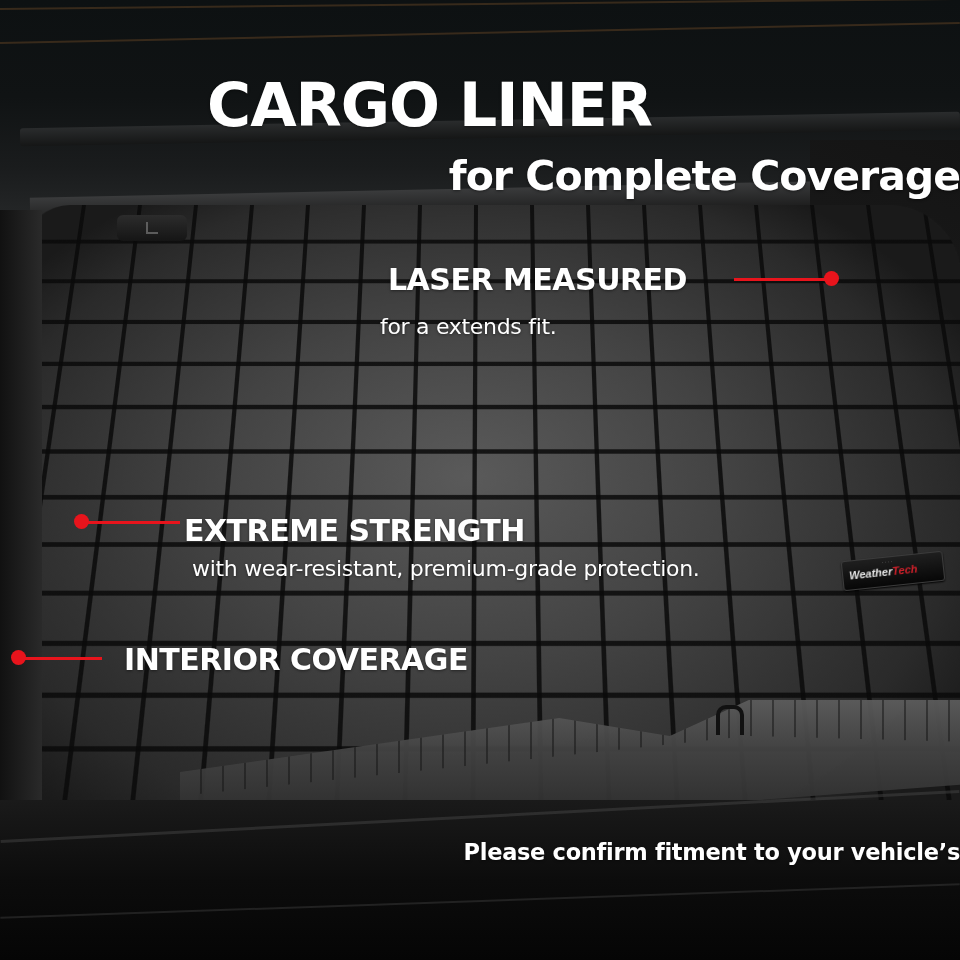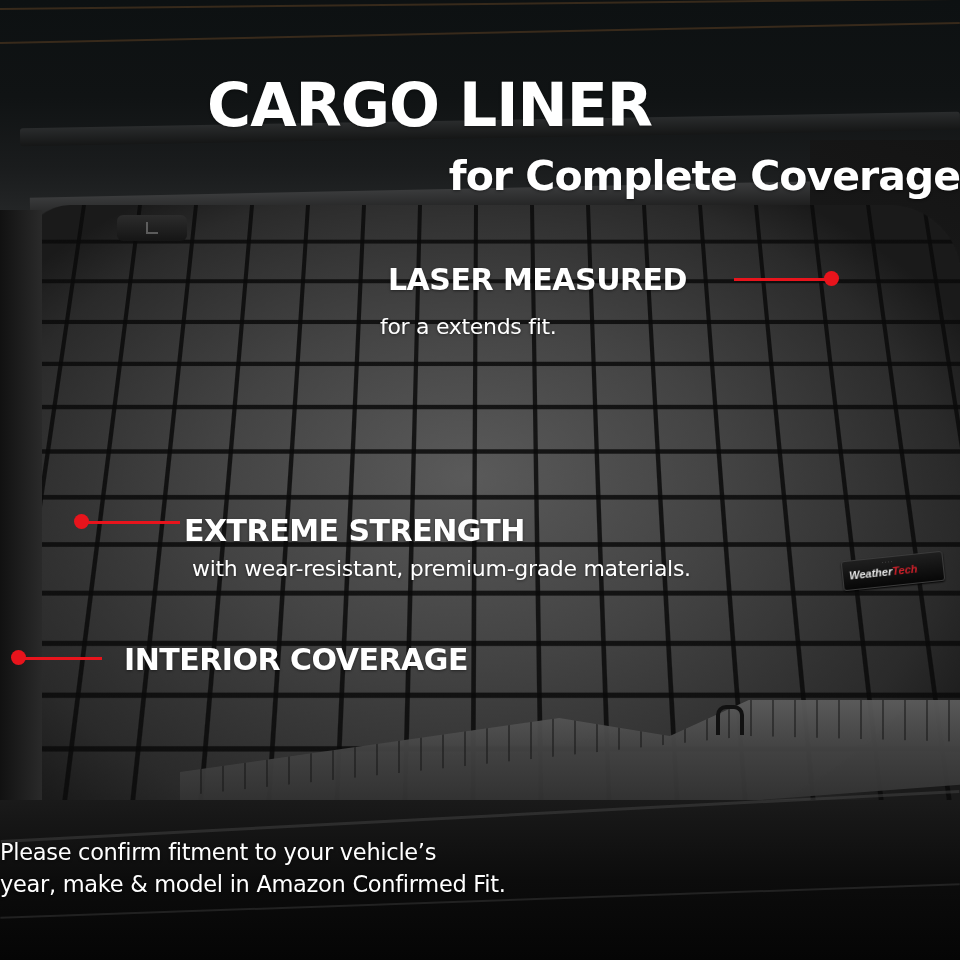--- a/index.html
+++ b/index.html
@@ -74,21 +74,21 @@
 
     .callout-line { position: absolute; height: 3px; background: var(--accent); }
     .callout-dot { position: absolute; width: 15px; height: 15px; border-radius: 50%; background: var(--accent); }
     .c1-line { left: 734px; top: 278px; width: 98px; }
     .c1-dot  { left: 824px; top: 271px; }
     .c2-line { left: 82px; top: 521px; width: 98px; }
     .c2-dot  { left: 74px; top: 514px; }
     .c3-line { left: 20px; top: 657px; width: 82px; }
     .c3-dot  { left: 11px; top: 650px; }
 
-    .disclaimer { left: 0; width: 960px; text-align: left; font-family: "DejaVu Sans", sans-serif; font-weight: 400; font-size: 22.5px; letter-spacing: -0.3px; line-height: 32px; }
+    .disclaimer { left: 0; width: 960px; text-align: right; font-family: "DejaVu Sans", sans-serif; font-weight: 700; font-size: 22.5px; letter-spacing: -0.3px; line-height: 32px; }
     .d1 { top: 836px; }
     .d2 { top: 868px; }
   </style>
 </head>
 <body>
 
 <div class="stage">
 
   <div class="lid">
     <div class="lid-line a"></div>
@@ -116,23 +116,22 @@
 
   <div class="txt title">CARGO LINER</div>
   <div class="txt subtitle">for Complete Coverage</div>
 
   <div class="txt feat-h f1-h">LASER MEASURED</div>
   <div class="txt feat-s f1-s">for a extends fit.</div>
   <div class="callout-line c1-line"></div>
   <div class="callout-dot c1-dot"></div>
 
   <div class="txt feat-h f2-h">EXTREME STRENGTH</div>
-  <div class="txt feat-s f2-s">with wear-resistant, premium-grade materials.</div>
+  <div class="txt feat-s f2-s">with wear-resistant, premium-grade protection.</div>
   <div class="callout-line c2-line"></div>
   <div class="callout-dot c2-dot"></div>
 
   <div class="txt feat-h f3-h">INTERIOR COVERAGE</div>
   <div class="callout-line c3-line"></div>
   <div class="callout-dot c3-dot"></div>
 
   <div class="txt disclaimer d1">Please confirm fitment to your vehicle’s</div>
-  <div class="txt disclaimer d2">year, make &amp; model in Amazon Confirmed Fit.</div>
 </div>
 
 </body></html>

